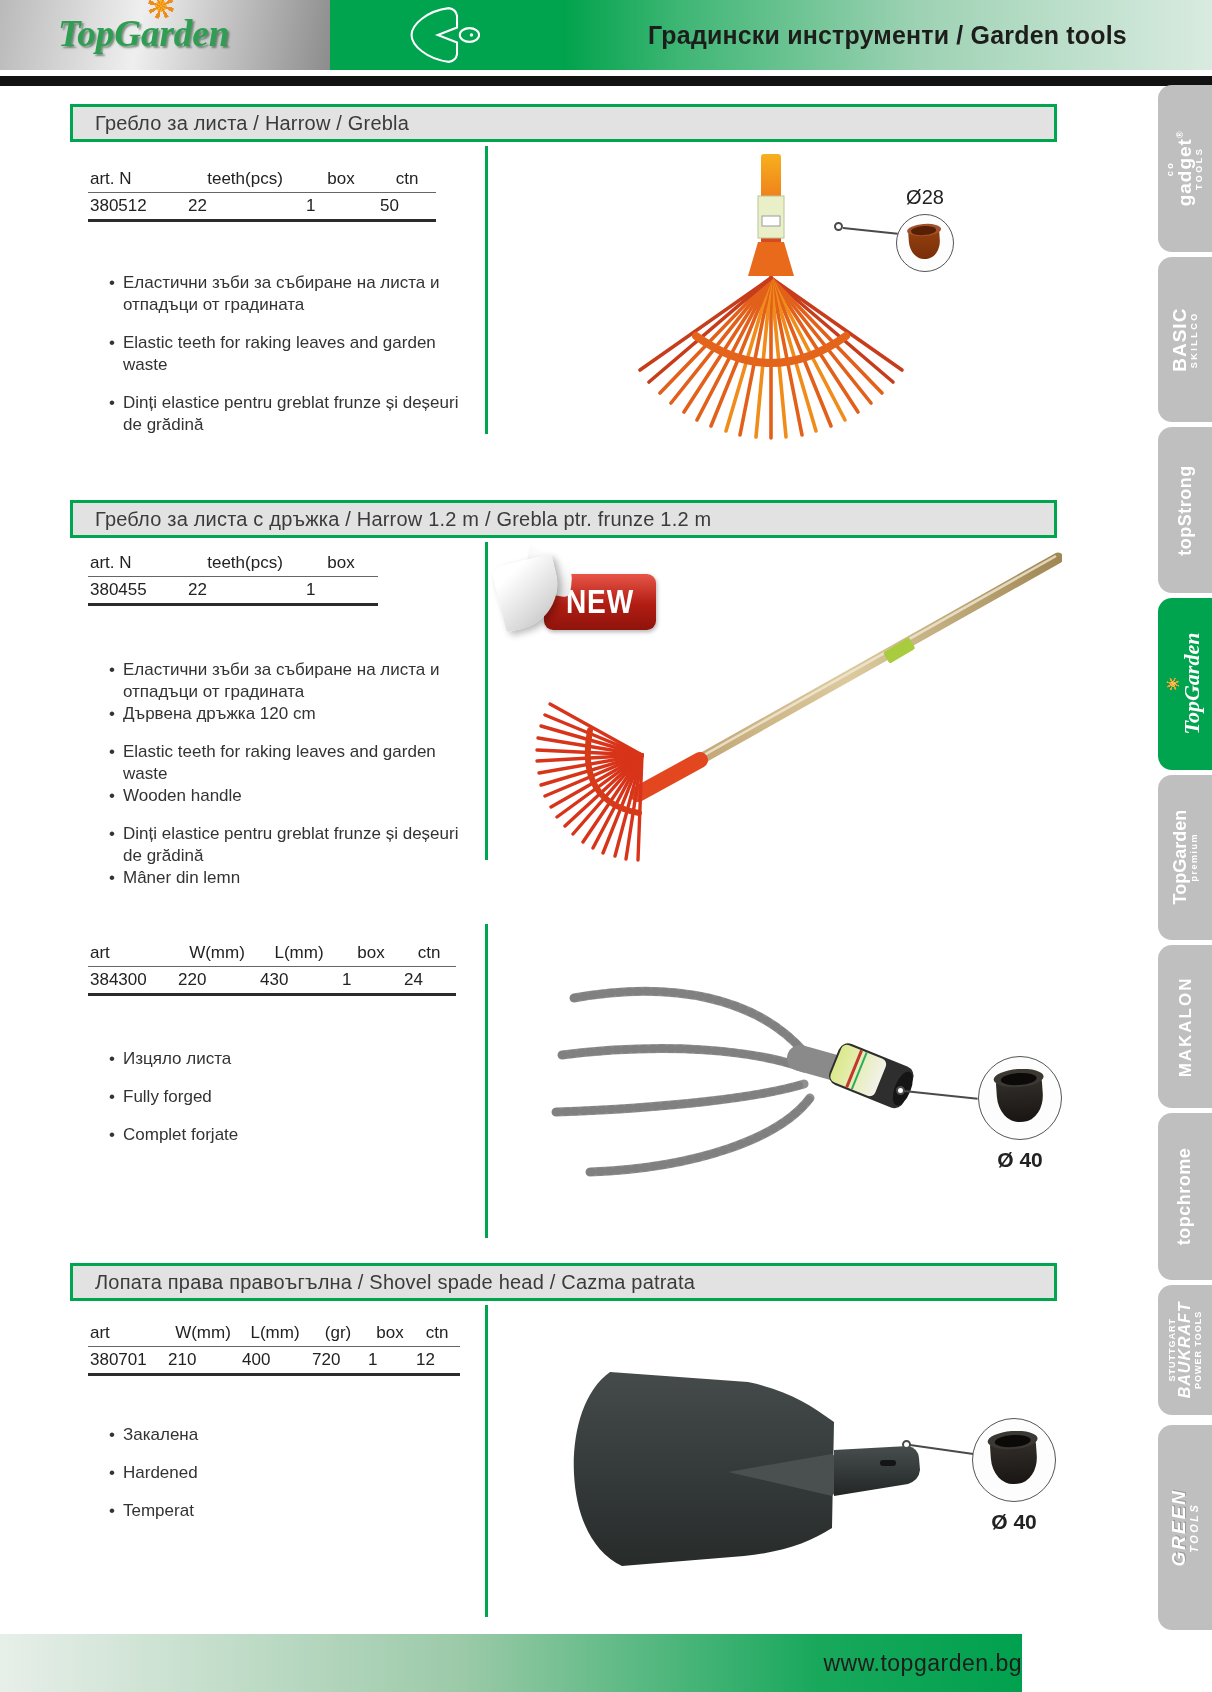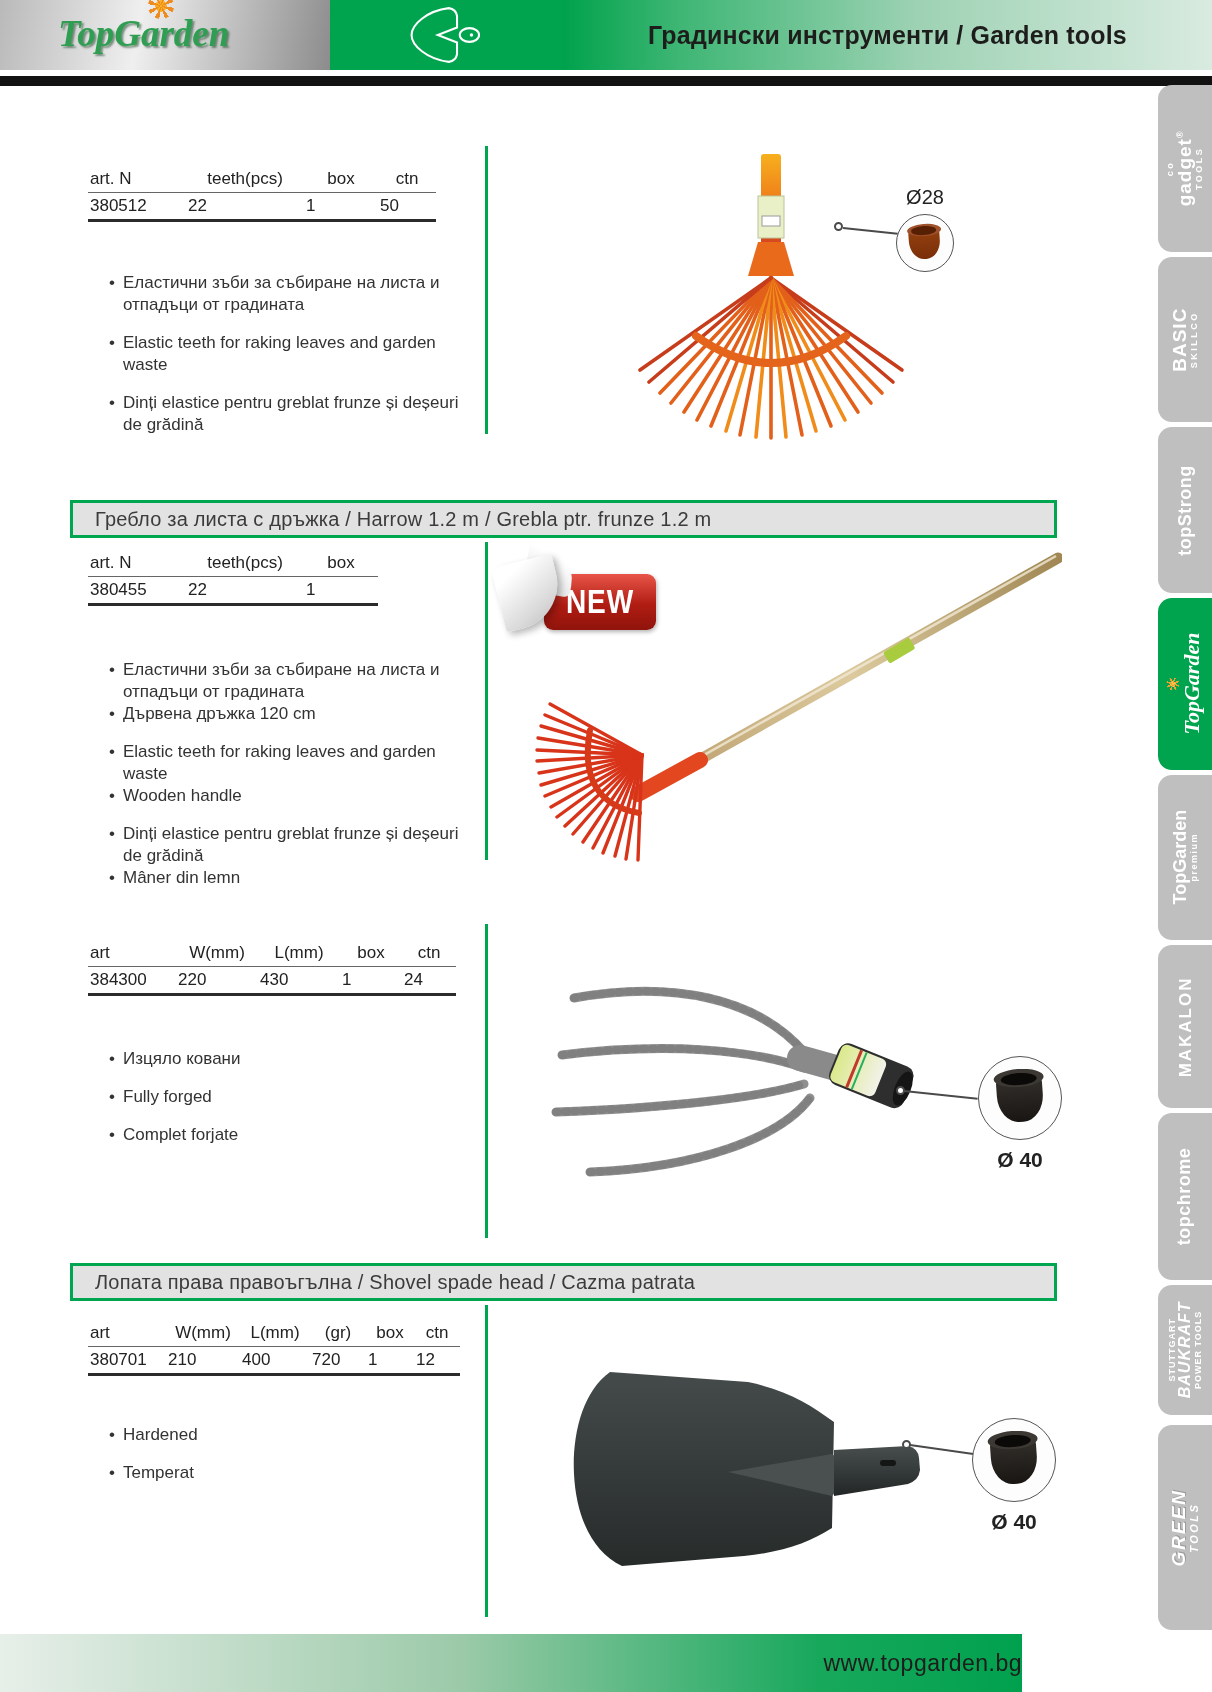--- a/index.html
+++ b/index.html
@@ -176,20 +176,23 @@
       <span class="tab-sub" style="letter-spacing:1px;">POWER TOOLS</span>
     </div>
   </div>
   <div class="tab tp9 greentools">
     <div class="tab-inner">
       <span class="tab-label">GREEN</span>
       <span class="tab-sub" style="font-style:italic;font-size:11px;">TOOLS</span>
     </div>
   </div>
 
+  <div class="sec-title t1">
+    <span>Гребло за листа / Harrow / Grebla</span>
+  </div>
   <div class="divider dv1"></div>
 
   <table class="spec tb1">
     <colgroup>
         <col style="width:98px">
         <col style="width:118px">
         <col style="width:74px">
         <col style="width:58px">
       </colgroup>
     <thead>
@@ -384,21 +387,21 @@
       <td>220</td>
       <td>430</td>
       <td>1</td>
       <td>24</td>
     </tr>
       </tbody>
   </table>
 
   <div class="bullets b3">
     <ul>
-        <li>Изцяло ковани</li>
+        <li>Изцяло листа</li>
       </ul>
     <ul>
         <li>Fully forged</li>
       </ul>
     <ul>
         <li>Complet forjate</li>
       </ul>
   </div>
 
   <svg class="art" style="left:532px;top:960px;" width="400" height="228" viewBox="0 0 400 228">
@@ -472,20 +475,23 @@
       <td>400</td>
       <td>720</td>
       <td>1</td>
       <td>12</td>
     </tr>
       </tbody>
   </table>
 
   <div class="bullets b4">
     <ul>
+        <li>Закалена</li>
+      </ul>
+    <ul>
         <li>Hardened</li>
       </ul>
     <ul>
         <li>Temperat</li>
       </ul>
   </div>
 
   <svg class="art" style="left:548px;top:1358px;" width="420" height="225" viewBox="0 0 420 225">
     <defs>
       <linearGradient id="spadeG" x1="0" y1="0" x2="0" y2="1">

